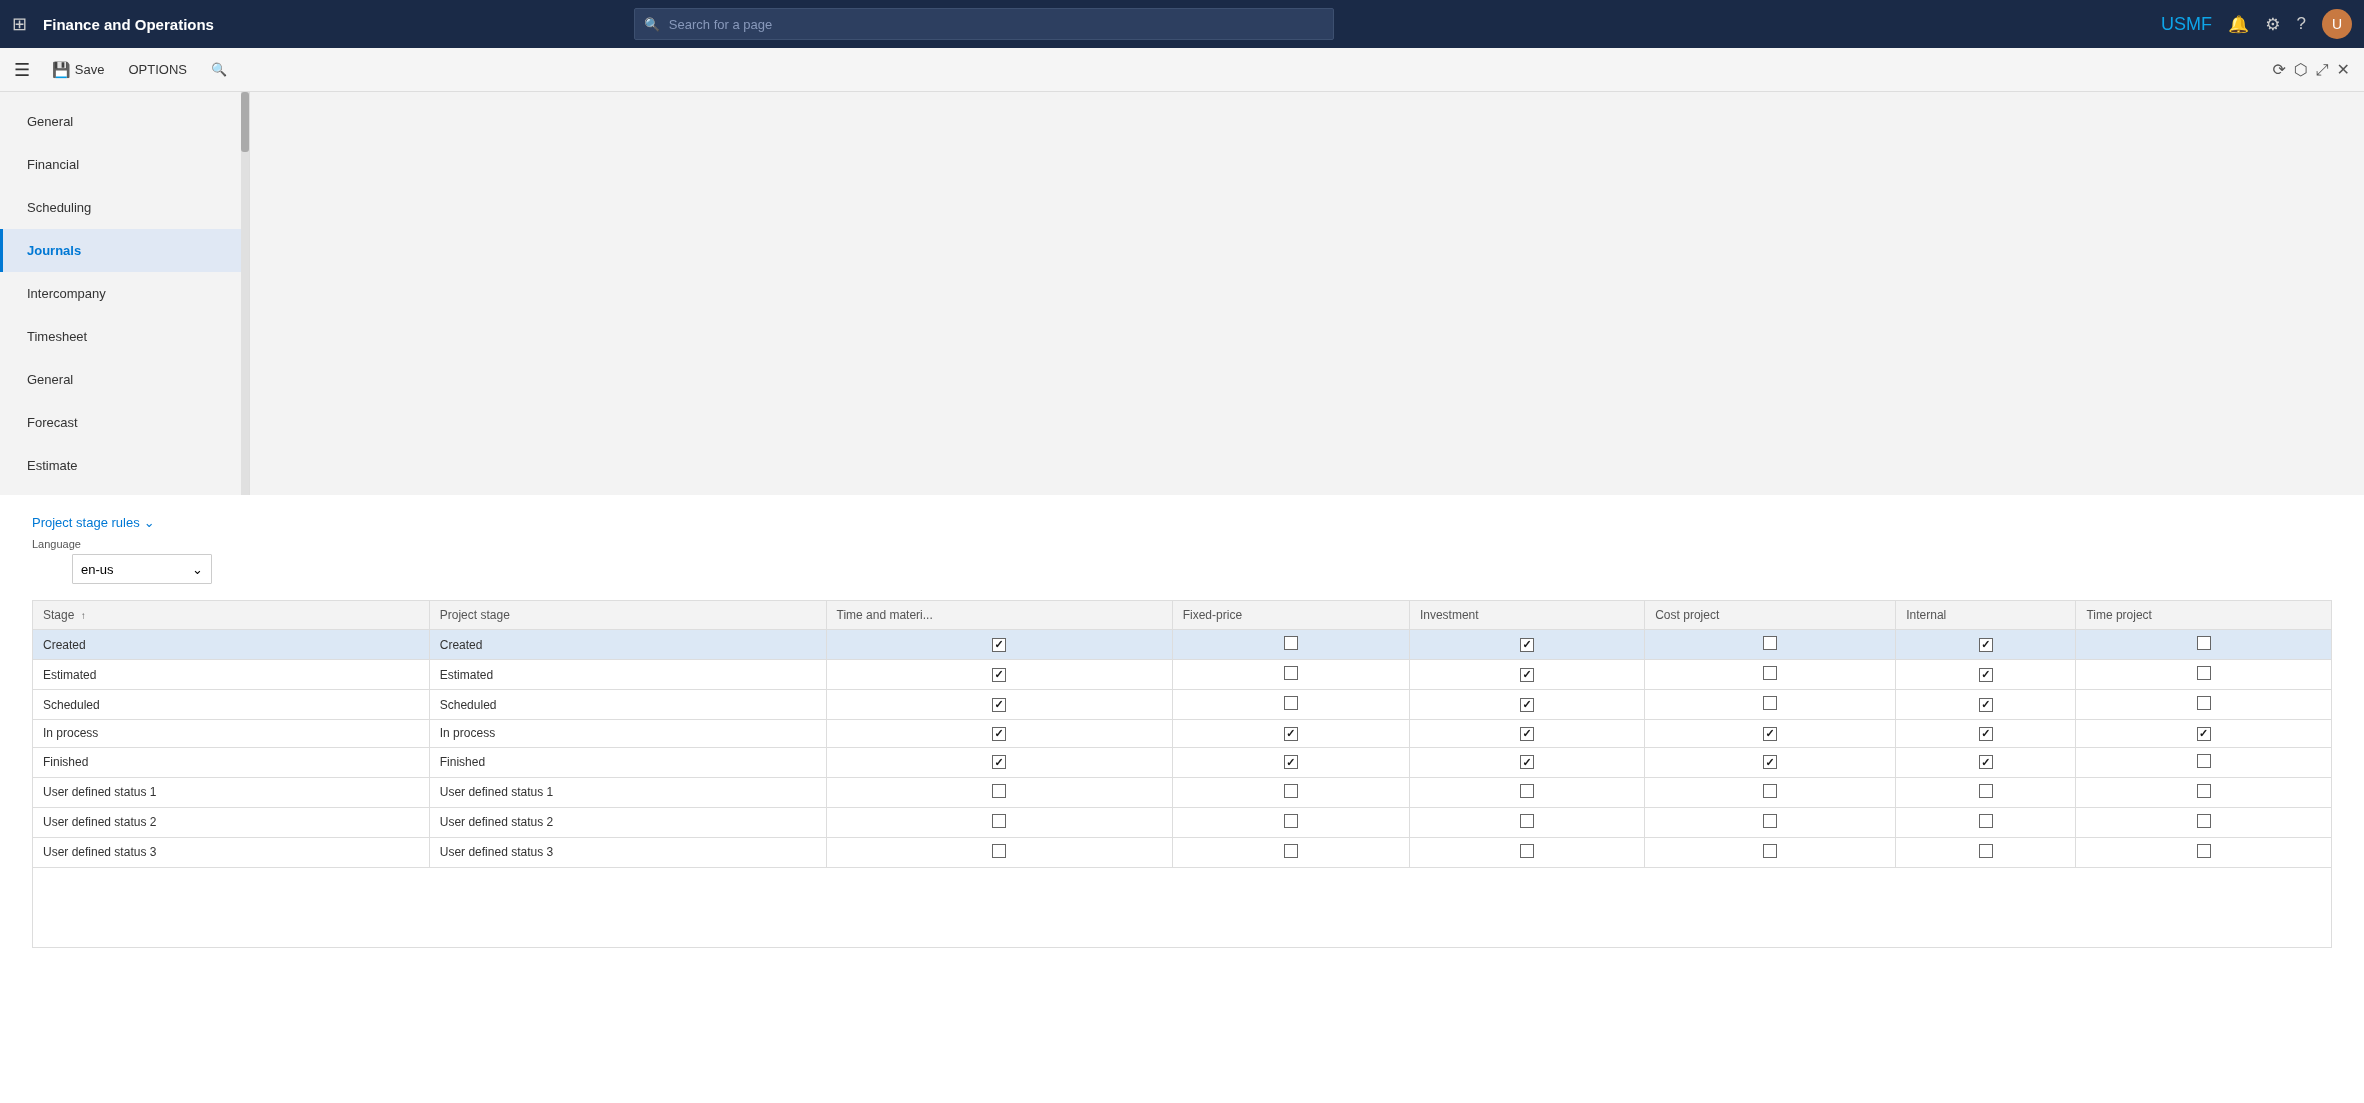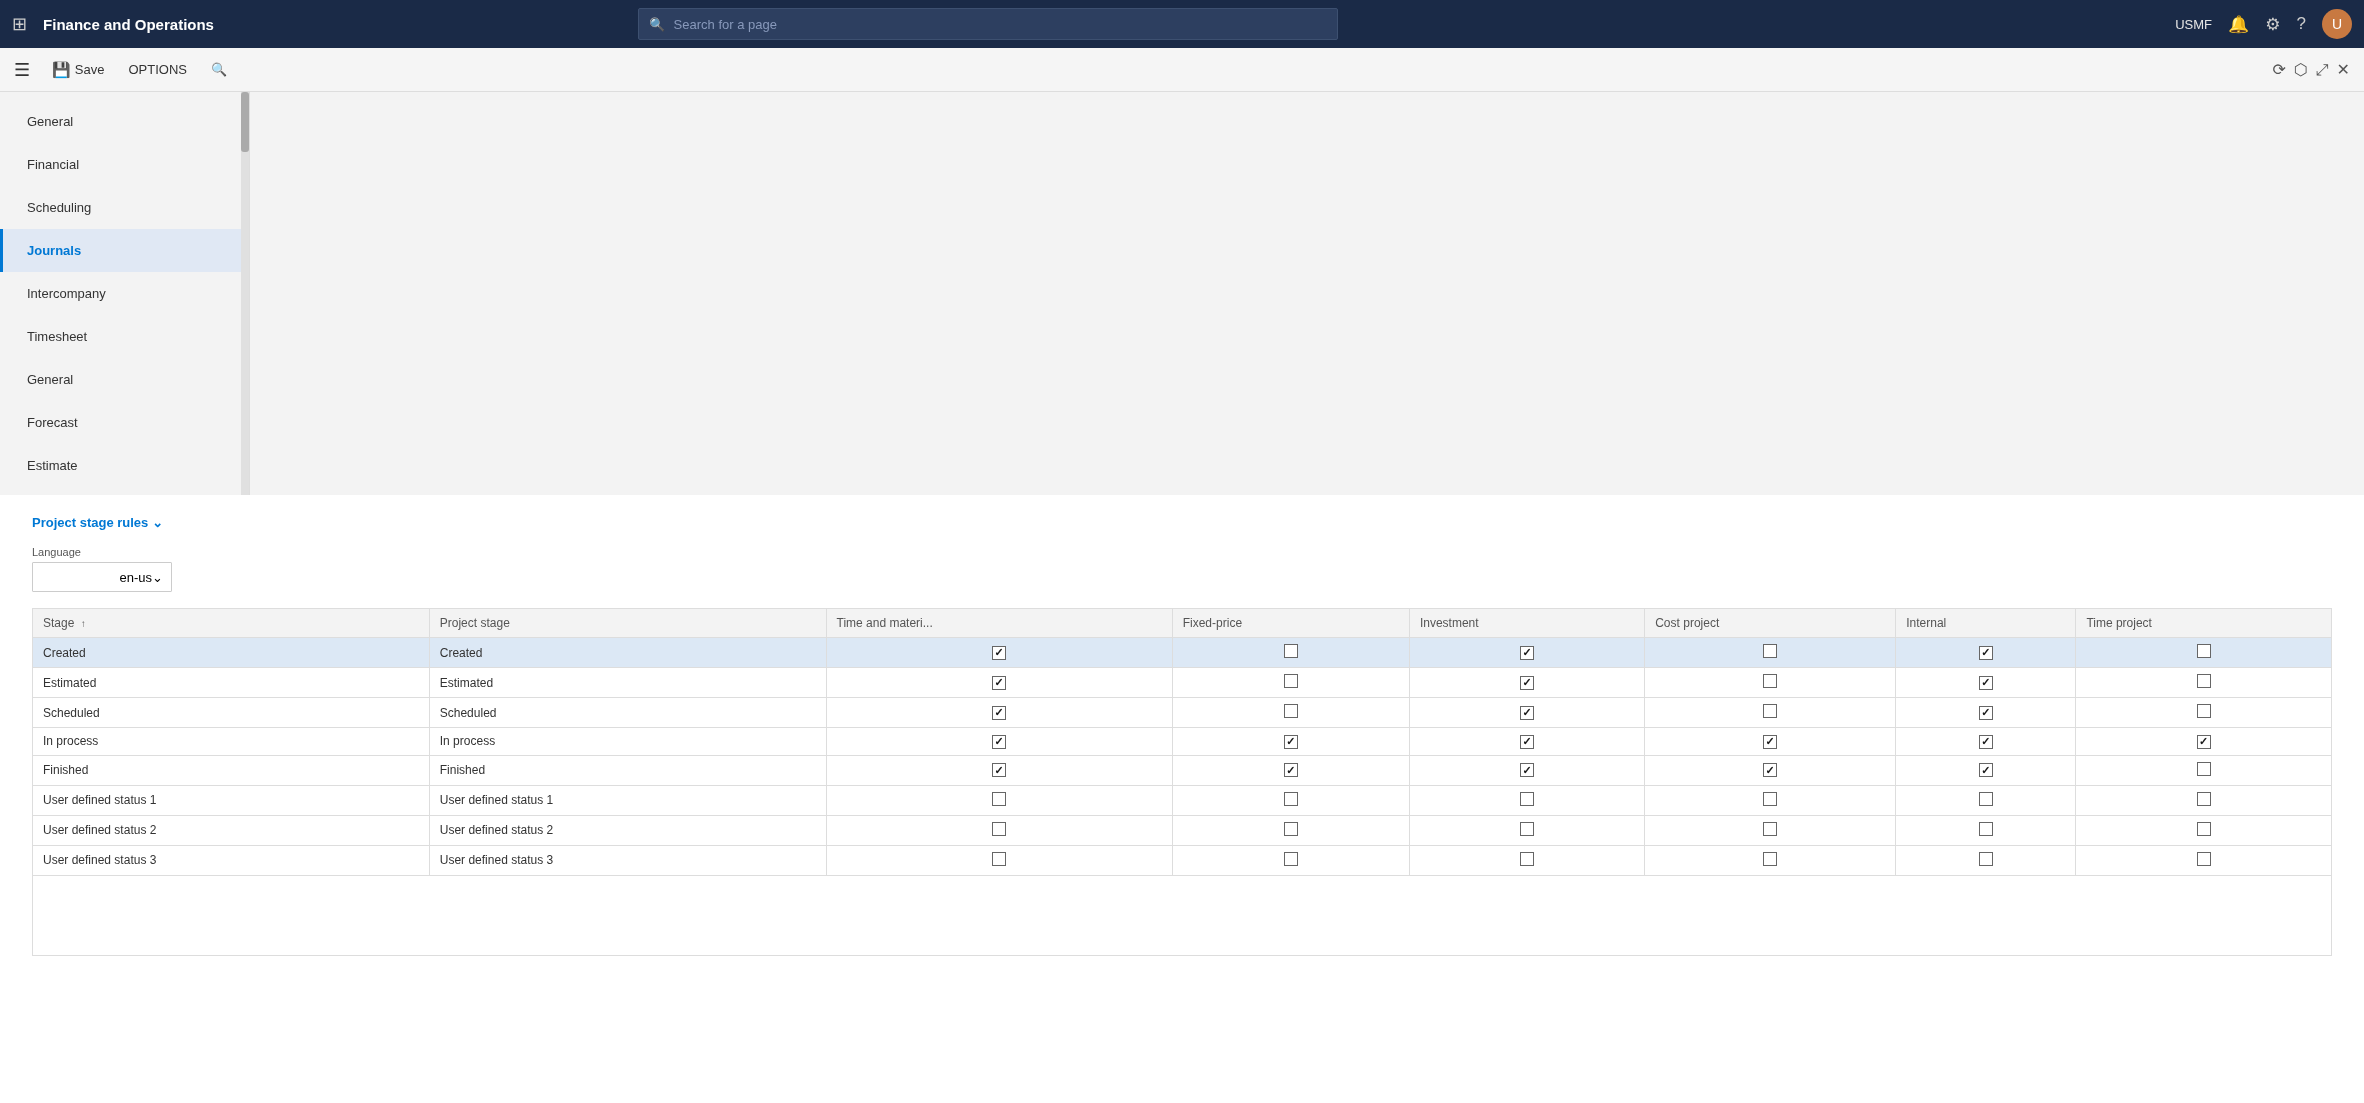--- a/index.html
+++ b/index.html
@@ -33,21 +33,21 @@
       font-size: 13px;
     }
     .top-nav .right-icons {
       display: flex;
       align-items: center;
       gap: 16px;
       margin-left: auto;
       color: #ccc;
       font-size: 13px;
     }
-    .top-nav .right-icons .usmf { font-size: 13px; color: #e5e5e5; }
+    .top-nav .right-icons .usmf { font-size: 18px; color: #0ea5e9; }
     .top-nav .right-icons .icon { font-size: 17px; cursor: pointer; }
     .avatar { width: 30px; height: 30px; border-radius: 50%; background: #c87941; display: flex; align-items: center; justify-content: center; color: white; font-size: 14px; cursor: pointer; }
 
     
     .toolbar {
       background: #f5f5f5;
       height: 44px;
       border-bottom: 1px solid #ddd;
       display: flex;
       align-items: center;
@@ -147,39 +147,39 @@
       color: #333;
       margin-bottom: 16px;
     }
     .project-stage-rules-link {
       color: #0078d4;
       font-size: 13px;
       cursor: pointer;
       display: inline-flex;
       align-items: flex-end;
       gap: 4px;
-      margin-bottom: 16px;
-      font-weight: bold;
+      margin-bottom: 8px;
     }
 
     
     .language-section { margin-bottom: 16px; }
     .language-label { font-size: 11px; color: #555; margin-bottom: 4px; }
     .language-select {
       width: 140px;
       height: 30px;
       border: 1px solid #ccc;
       padding: 0 8px;
       font-size: 13px;
       background: white;
       cursor: pointer;
       display: flex;
       align-items: center;
-      justify-content: flex-end;
+      justify-content: space-between;
       border-radius: 1px;
+      margin-left: 40px;
     }
 
     
     .data-table {
       width: 100%;
       border-collapse: collapse;
       font-size: 12px;
     }
     .data-table th {
       background: #f3f3f3;

